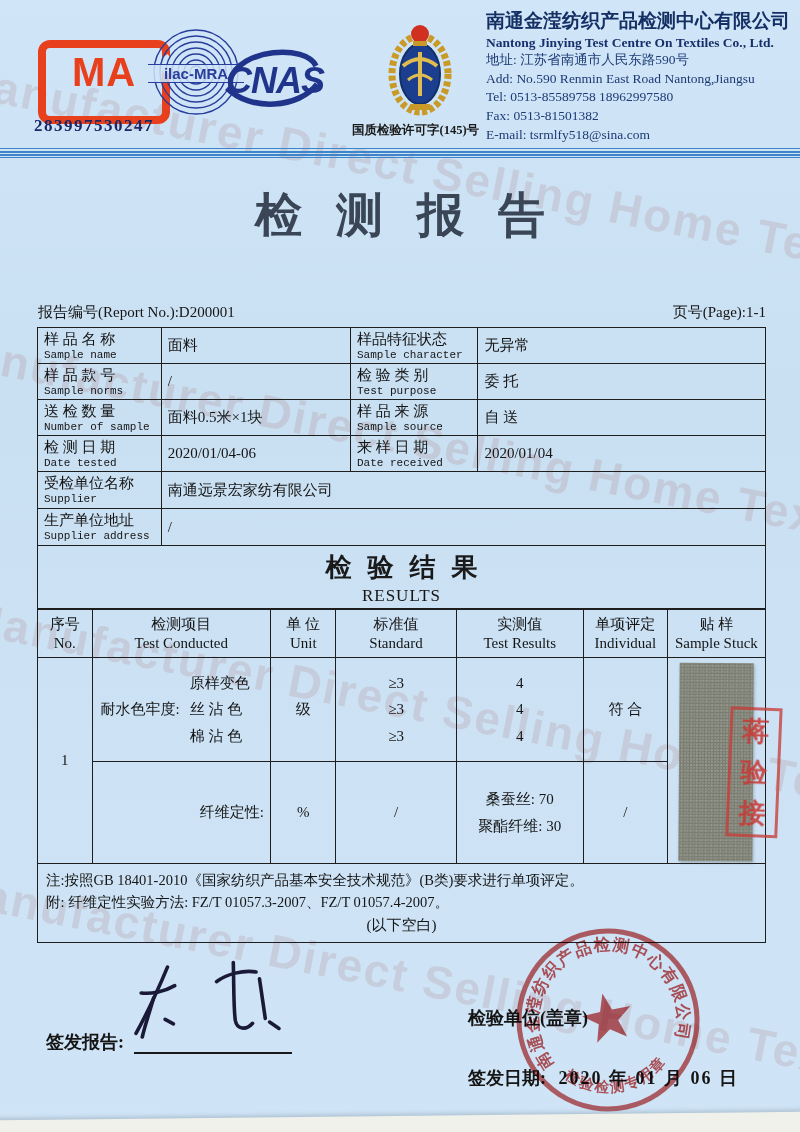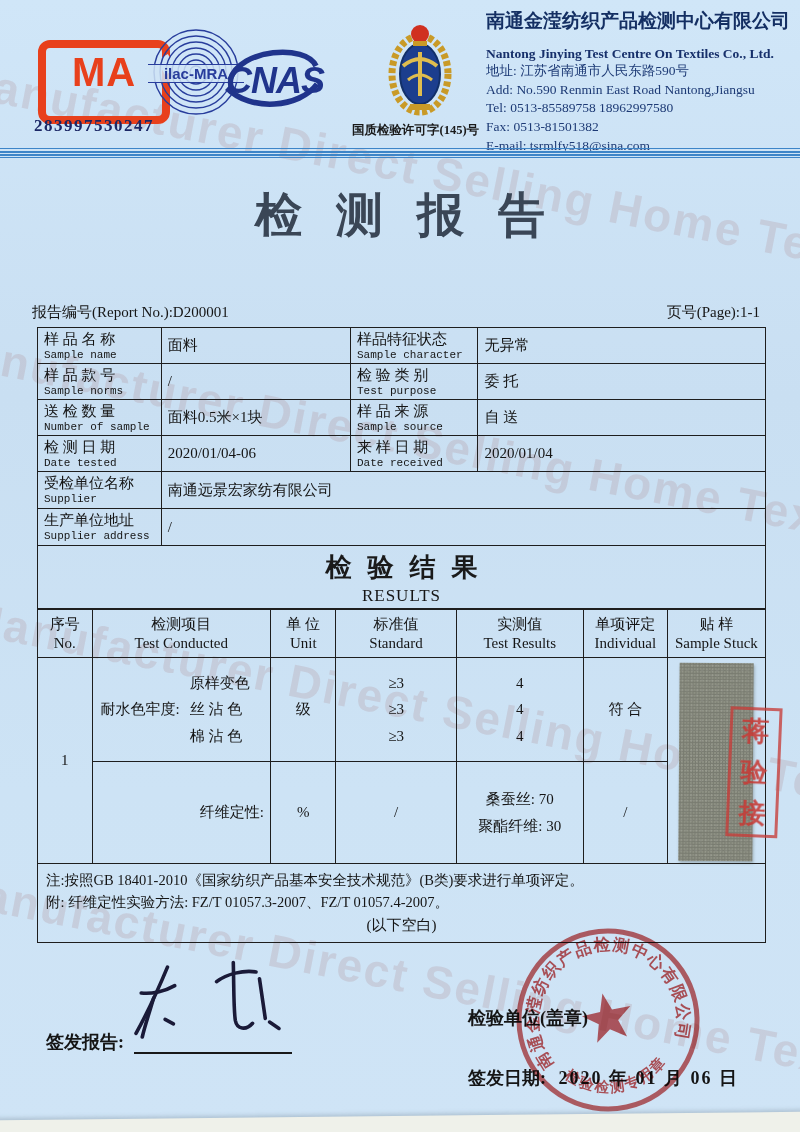--- a/index.html
+++ b/index.html
@@ -24,30 +24,30 @@
     background:rgba(207,228,246,.85);border-top:1.5px solid #283d9c;border-bottom:1.5px solid #283d9c;}
   .cnas{position:absolute;left:222px;top:42px;width:100px;height:72px;}
   .cnas-label{position:absolute;left:4px;top:18px;width:92px;text-align:center;
     font:bold italic 36px "Liberation Sans","DejaVu Sans",sans-serif;color:#20348c;letter-spacing:-1px;}
   .cnas-side{position:absolute;left:318px;top:40px;font-family:"Liberation Sans","DejaVu Sans",sans-serif;
     font-size:11px;line-height:1.55;color:#39498c;}
   .emblem{position:absolute;left:388px;top:20px;width:64px;height:98px;}
   .emblem-caption{position:absolute;left:352px;top:122px;font-weight:bold;font-size:12.5px;color:#1a1a1a;}
   .org{position:absolute;left:486px;top:8px;width:308px;color:#1d3a75;}
   .org-cn{font-weight:bold;font-size:19px;color:#142f63;white-space:nowrap;}
-  .org-en{font-weight:bold;font-size:13.5px;margin-top:12px;color:#17306b;}
+  .org-en{font-weight:bold;font-size:13.5px;margin-top:1px;color:#17306b;}
   .org-line{font-size:13.5px;line-height:1.38;color:#1d3a75;}
   .rule{position:absolute;left:0;top:148px;width:100%;height:10px;
     background:linear-gradient(#3d85c8 0 1.5px,transparent 1.5px 3.2px,#3d85c8 3.2px 4.7px,
     transparent 4.7px 6.4px,#3d85c8 6.4px 7.9px,transparent 7.9px 8.6px,#3d85c8 8.6px 10px);}
   .title-cn{position:absolute;top:184px;left:0;width:100%;text-align:center;font-weight:bold;
     font-size:47px;color:#3a4656;letter-spacing:34px;text-indent:34px;}
   .title-en{position:absolute;top:258px;left:0;width:100%;text-align:center;font-weight:bold;
     font-size:31px;color:#2e3b4d;letter-spacing:5px;word-spacing:16px;}
-  .report-line{position:absolute;top:303px;left:32px;width:728px;display:flex;
+  .report-line{position:absolute;top:303px;left:38px;width:728px;display:flex;
     justify-content:space-between;font-size:15px;text-align:right;}
   table{border-collapse:collapse;table-layout:fixed;background:transparent;}
   td{border:1.6px solid #1e1e1e;padding:1px 6px;vertical-align:middle;font-size:15px;}
   .tbl{position:absolute;left:37px;width:729px;}
   #info-tbl{top:327px;}
   .lab .cn{display:block;font-size:15px;}
   .lab .en{display:block;font-family:"Liberation Mono","DejaVu Sans Mono",monospace;font-size:11px;line-height:1.15;}
   .band{position:absolute;left:37px;top:545px;width:729px;height:64px;box-sizing:border-box;
     border:1.6px solid #1e1e1e;border-top:none;text-align:center;}
   .band-cn{font-weight:bold;font-size:26px;letter-spacing:16px;text-indent:16px;margin-top:5px;color:#1a1a1a;}

